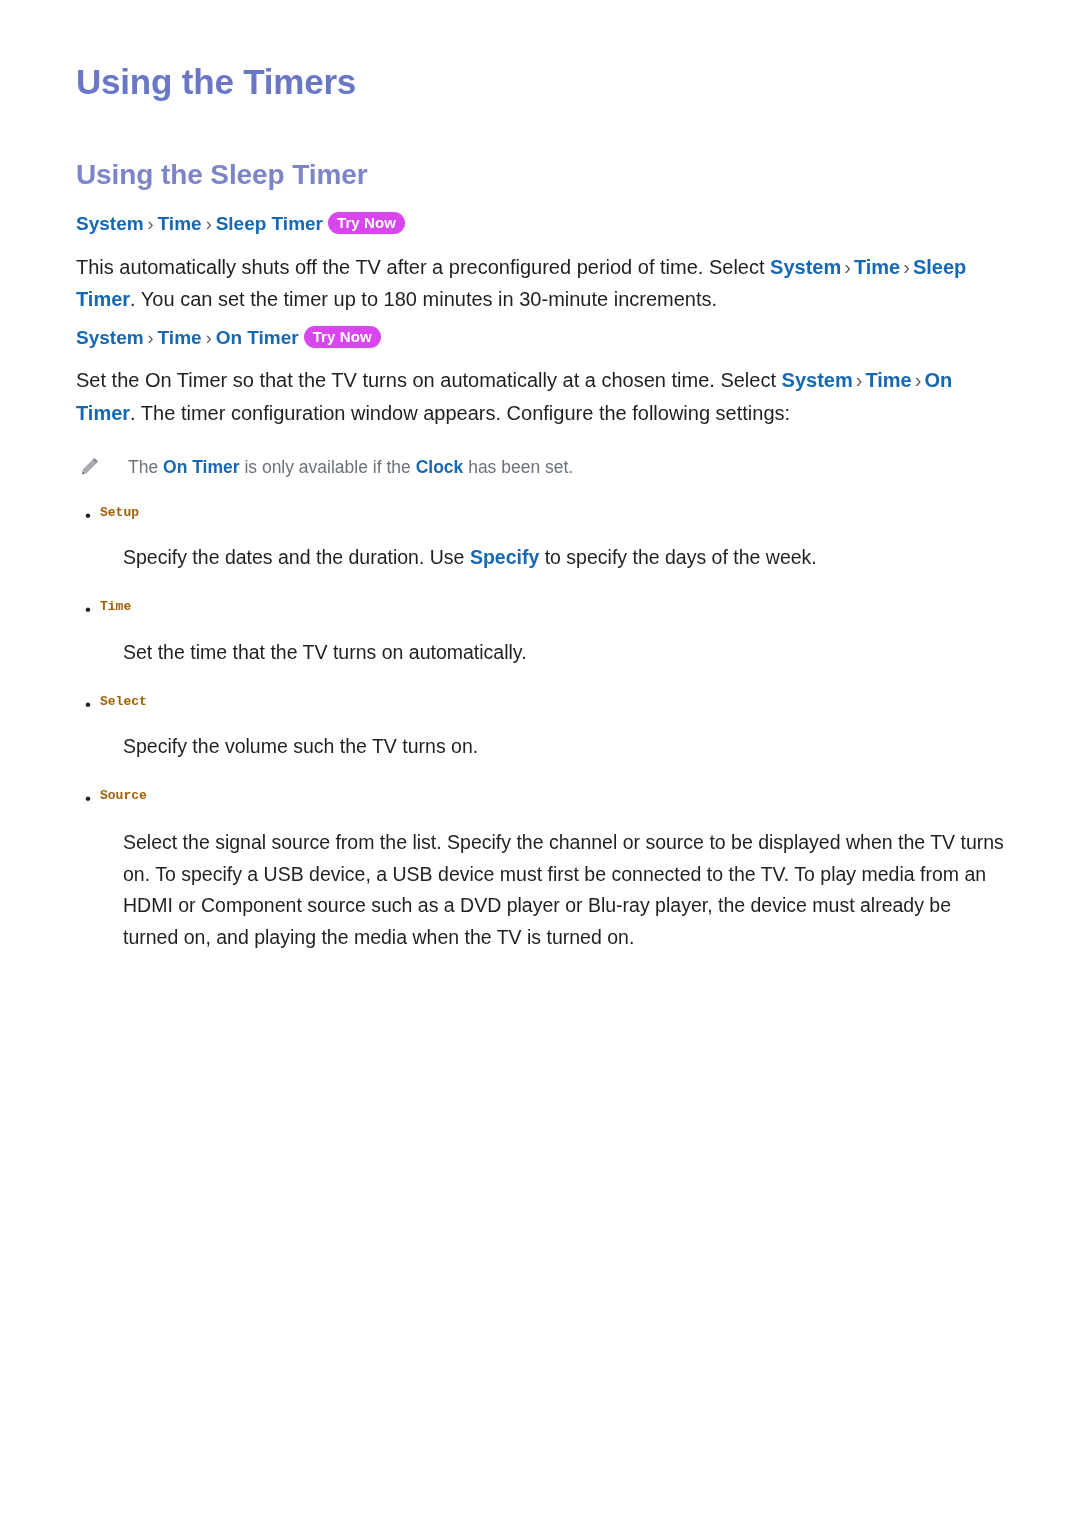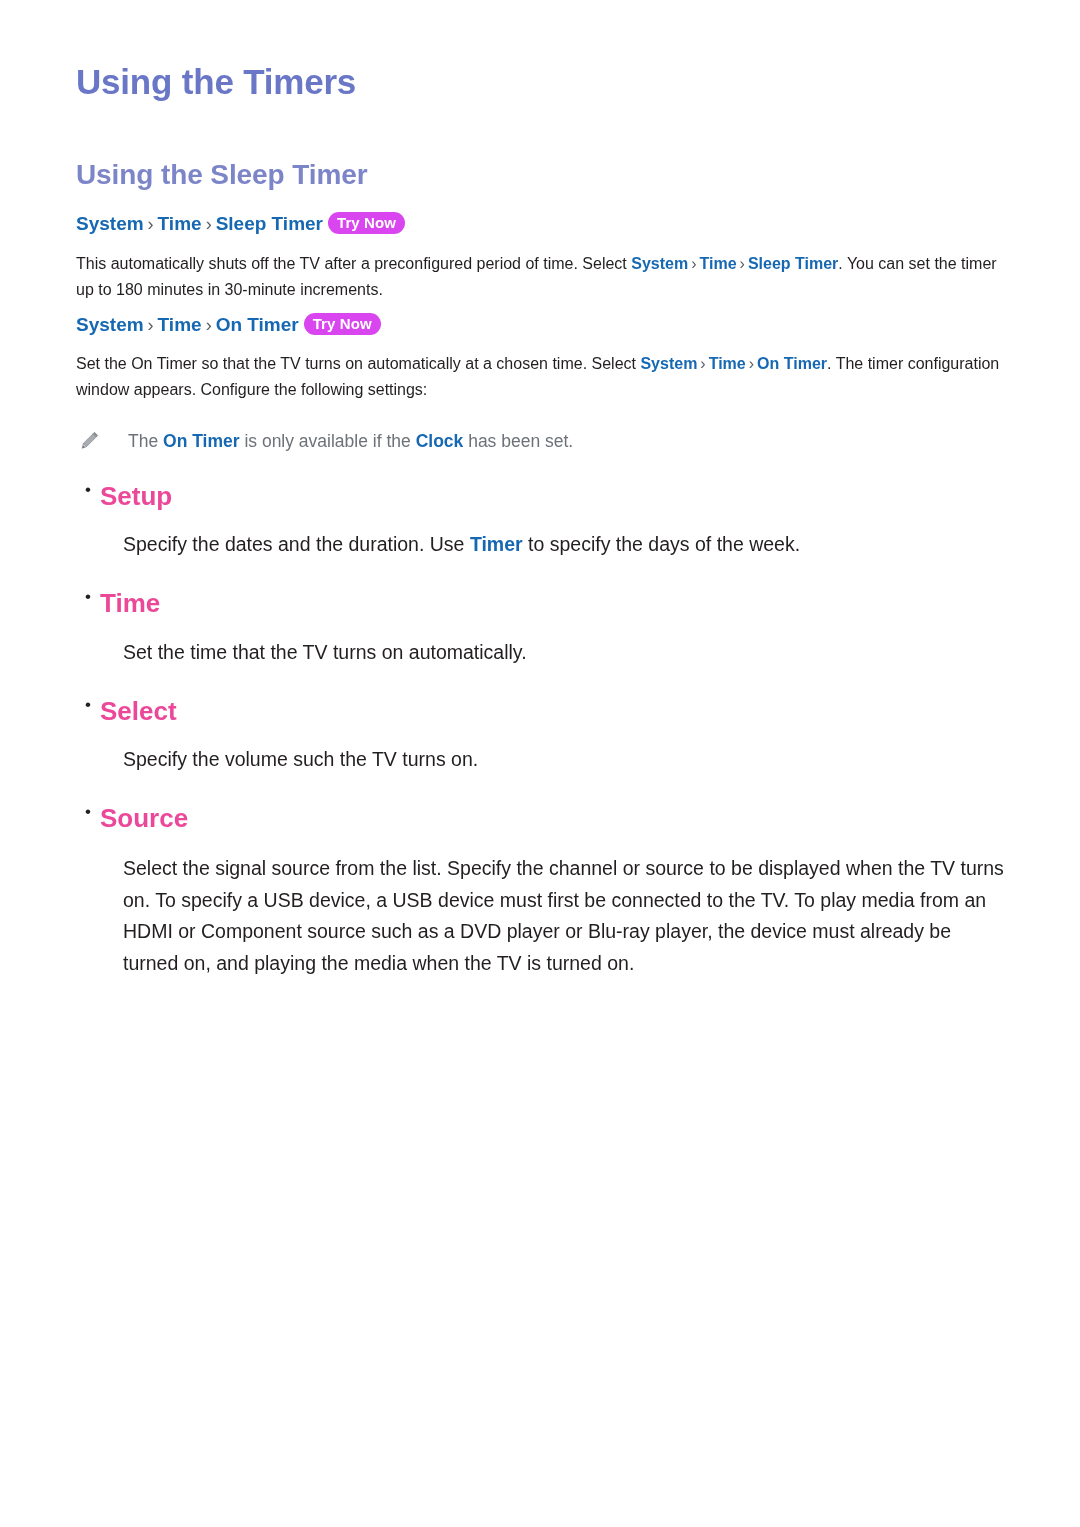--- a/index.html
+++ b/index.html
@@ -71,21 +71,21 @@
     border-radius: 11px;
     padding: 2px 9px 3px 9px;
     line-height: 1.15;
     vertical-align: 2px;
     margin-left: 5px;
     letter-spacing: 0.1px;
   }
 
   
   .para {
-    font-size: 16px;
+    font-size: 20px;
     line-height: 1.63;
     color: #231f20;
     margin: 0 0 10px 0;
     max-width: 930px;
   }
   .para .lnk {
     color: #1668b3;
     font-weight: bold;
   }
   .para .sep {
@@ -129,24 +129,25 @@
     width: 24px;
     min-width: 24px;
     text-align: left;
     padding-left: 9px;
     box-sizing: border-box;
     font-size: 17px;
     line-height: 1.45;
     color: #231f20;
   }
   .bullet-label {
-    font-size: 26px;
-    font-weight: bold;
-    color: #ec4899;
+    font-size: 13px;
+    font-weight: bold;
+    color: #a16207;
     line-height: 1.45;
+    font-family: Liberation Mono, monospace;
   }
   .bullet-desc {
     font-size: 19.5px;
     line-height: 1.63;
     color: #231f20;
     margin: 14px 0 0 47px;
     max-width: 884px;
   }
   .bullet-desc .lnk {
     color: #1668b3;
@@ -190,21 +191,21 @@
       </span>
       <span class="note-text"><span>The </span><span class="lnk">On Timer</span><span> is only available if the </span><span class="lnk">Clock</span><span> has been set.</span></span>
     </div>
 
     <div class="bullet-block">
 
       <div class="bullet-row">
         <span class="bullet-dot">•</span>
         <span class="bullet-label">Setup</span>
       </div>
-      <p class="bullet-desc"><span>Specify the dates and the duration. Use </span><span class="lnk">Timer</span><span> to specify the days of the week.</span></p>
+      <p class="bullet-desc"><span>Specify the dates and the duration. Use </span><span class="lnk">Specify</span><span> to specify the days of the week.</span></p>
 
       <div class="bullet-row">
         <span class="bullet-dot">•</span>
         <span class="bullet-label">Time</span>
       </div>
       <p class="bullet-desc"><span>Set the time that the TV turns on automatically.</span></p>
 
       <div class="bullet-row">
         <span class="bullet-dot">•</span>
         <span class="bullet-label">Select</span>

